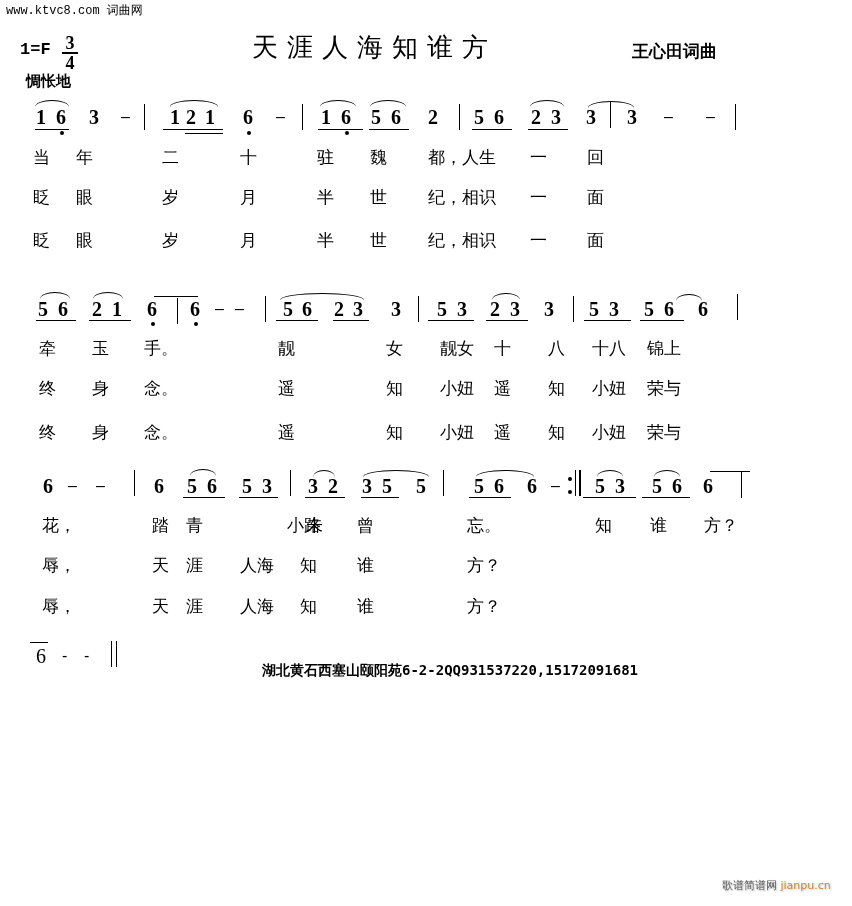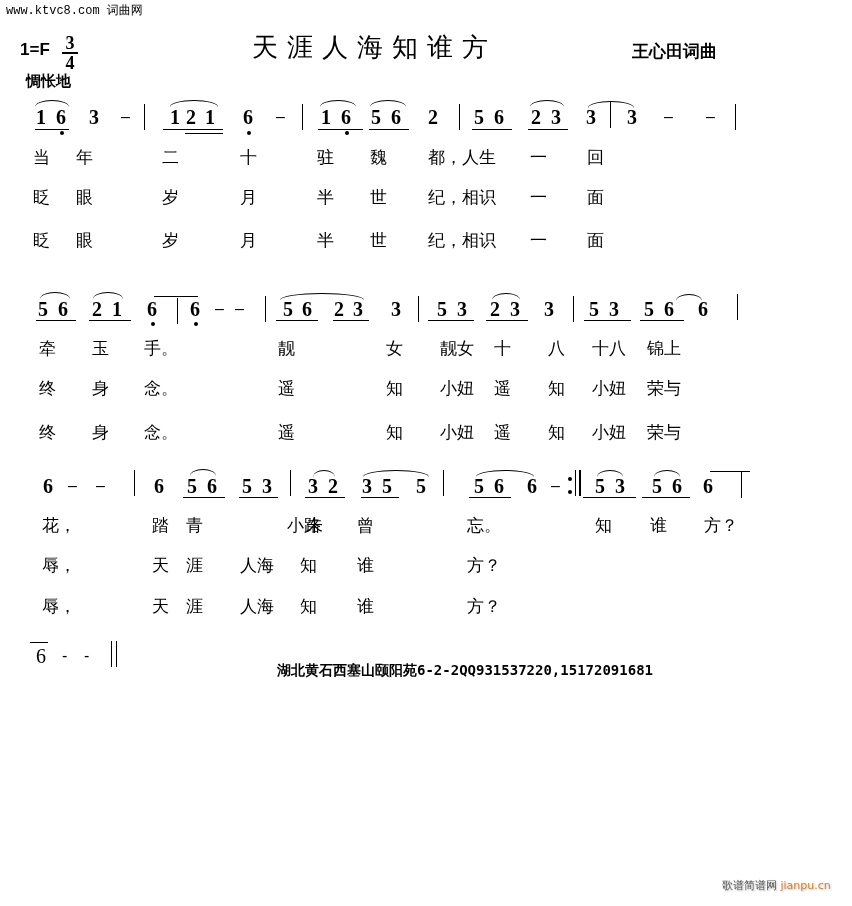--- a/index.html
+++ b/index.html
@@ -1,38 +1,38 @@
 <!DOCTYPE html>
 <html><head>
 <meta charset="utf-8">
 <style>
   html, body { margin: 0; padding: 0; background: #ffffff; }
   body { width: 852px; height: 906px; position: relative; overflow: hidden;
          font-family: "DejaVu Serif", "Liberation Serif", serif; color: #000; }
   .abs { position: absolute; white-space: nowrap; }
   .site { left: 6px; top: 2px; font-family: "Liberation Mono", "DejaVu Sans Mono", monospace; font-size: 12px; }
-  .key { left: 20px; top: 40px; font-family: Liberation Sans, sans-serif; font-weight: bold; font-size: 17px; }
+  .key { left: 20px; top: 40px; font-family: Liberation Mono, monospace; font-weight: bold; font-size: 17px; }
   .frac { left: 62px; top: 34px; font-family: "Liberation Serif", serif; font-weight: bold; font-size: 18px;
           display: flex; flex-direction: column; align-items: center; line-height: 18px; }
   .frac .bar { width: 16px; border-top: 2px solid #000; margin: 0; }
   .tempo { left: 26px; top: 72px; font-family: "DejaVu Sans", sans-serif; font-weight: bold; font-size: 15px; }
   .title { left: 252px; top: 30px; font-family: "DejaVu Serif", serif; font-size: 26px; letter-spacing: 9px; }
   .author { left: 632px; top: 40px; font-family: "DejaVu Sans", sans-serif; font-weight: bold; font-size: 17px; }
 
   
   .n { position: absolute; font-family: "Liberation Serif", serif; font-weight: bold; font-size: 20px; line-height: 22px; }
   .dash { position: absolute; font-family: "Liberation Sans", sans-serif; font-size: 16px; line-height: 22px; }
   .barline { position: absolute; width: 0; border-left: 1.5px solid #000; height: 26px; }
   .ul { position: absolute; height: 0; border-top: 1.4px solid #000; }
   .dot { position: absolute; width: 4px; height: 4px; border-radius: 50%; background: #000; }
   .slur { position: absolute; border-top: 1.4px solid #000; border-radius: 50% 50% 0 0 / 100% 100% 0 0; height: 6px; }
   .tieline { position: absolute; border-top: 1.4px solid #000; height: 0; }
 
   .lyr { position: absolute; font-family: "DejaVu Sans", sans-serif; font-size: 17px; line-height: 20px; }
-  .foot { left: 262px; top: 662px; font-family: "DejaVu Sans Mono", monospace; font-weight: bold; font-size: 14px; margin-left: 15px; }
+  .foot { left: 262px; top: 662px; font-family: "DejaVu Sans Mono", monospace; font-weight: bold; font-size: 14px; }
   .wm { left: 722px; top: 878px; font-family: "DejaVu Sans", sans-serif; font-size: 11px; color: #555;
         text-shadow: 1px 1px 2px #bbb; }
   .wm span { color: #d9822b; }
 </style>
 </head>
 <body>
 
 <div class="abs site">www.ktvc8.com 词曲网</div>
 <div class="abs key">1=F</div>
 <div class="abs frac">

